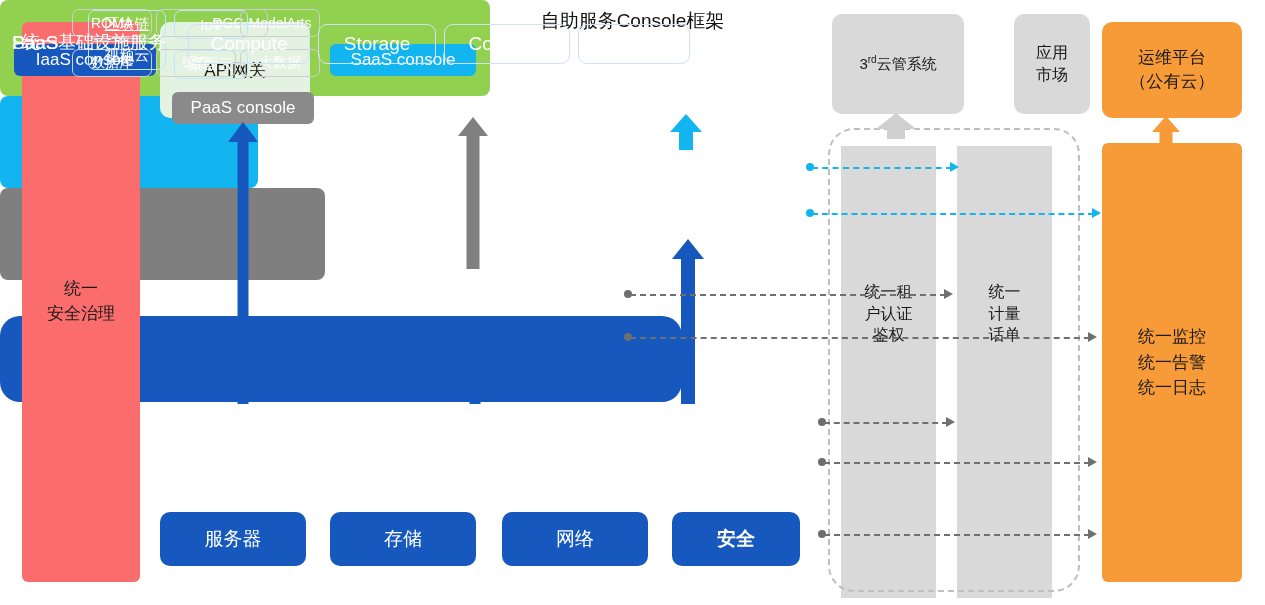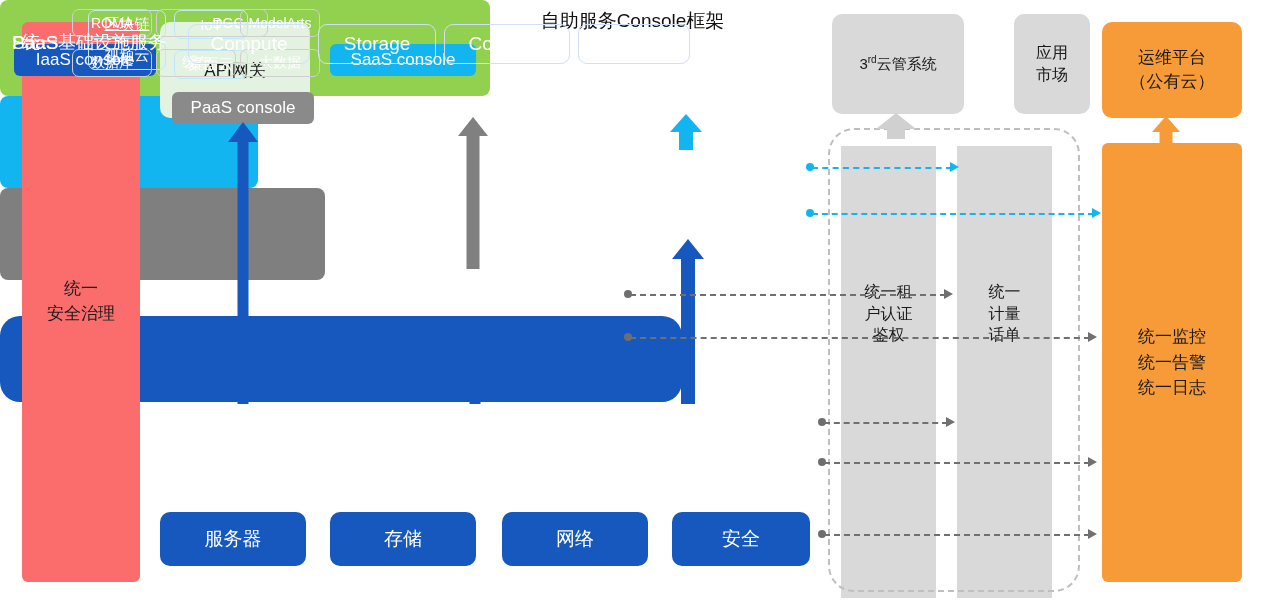--- a/index.html
+++ b/index.html
@@ -68,21 +68,21 @@
   #ic1{left:318px;width:116px;}
   #ic2{left:444px;width:124px;}
   #ic3{left:578px;width:110px;}
 
   
   .res{position:absolute;top:512px;height:54px;background:#1658bd;border-radius:10px;color:#fff;
        font-size:19px;display:flex;align-items:center;justify-content:center;}
   #r0{left:160px;width:146px;}
   #r1{left:330px;width:146px;}
   #r2{left:502px;width:146px;}
-  #r3{left:672px;width:138px;}
+  #r3{left:672px;width:128px;font-weight:bold;}
 
   
   #dash-box{position:absolute;left:828px;top:128px;width:248px;height:460px;border:2.5px dashed #bfbfbf;
             border-radius:26px;}
   .gcol{position:absolute;background:#d9d9d9;width:95px;top:146px;height:452px;}
   #gcol1{left:841px;}
   #gcol2{left:957px;}
   .gcol-label{position:absolute;width:95px;text-align:center;color:#1a1a1a;font-size:16px;line-height:1.35;}
   #glab1{left:841px;top:281px;}
   #glab2{left:957px;top:281px;}

